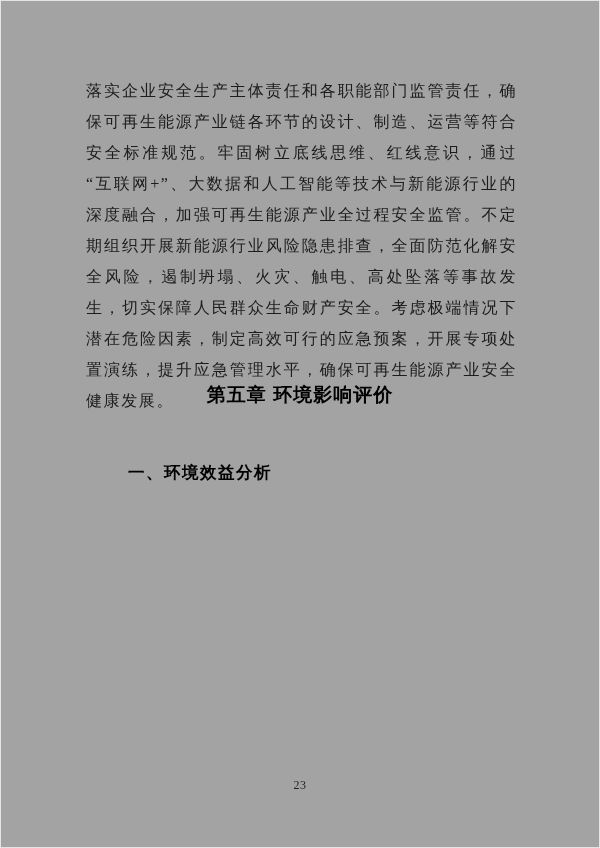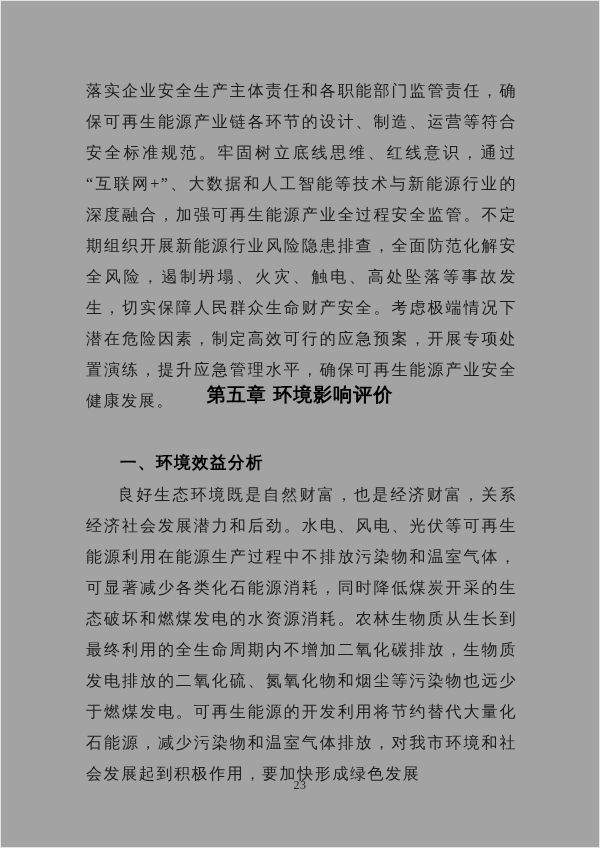--- a/index.html
+++ b/index.html
@@ -48,22 +48,22 @@
     font-weight: bold;
     font-size: 19px;
     line-height: 28px;
     letter-spacing: 1px;
     color: #000000;
   }
   .section-heading {
     position: absolute;
     top: 451px;
     left: 119px;
-    margin: 0;
-    font-family: Liberation Mono, monospace;
+    margin: 8px;
+    font-family: Liberation Sans, sans-serif;
     font-weight: bold;
     font-size: 16.5px;
     line-height: 24px;
     letter-spacing: 1.5px;
     color: #000000;
   }
   .page-number {
     position: absolute;
     top: 776px;
     left: 0;
@@ -79,17 +79,16 @@
 <body>
 
 <div class="page">
 
   <p class="body-text para-continuation">落实企业安全生产主体责任和各职能部门监管责任，确保可再生能源产业链各环节的设计、制造、运营等符合安全标准规范。牢固树立底线思维、红线意识，通过“互联网+”、大数据和人工智能等技术与新能源行业的深度融合，加强可再生能源产业全过程安全监管。不定期组织开展新能源行业风险隐患排查，全面防范化解安全风险，遏制坍塌、火灾、触电、高处坠落等事故发生，切实保障人民群众生命财产安全。考虑极端情况下潜在危险因素，制定高效可行的应急预案，开展专项处置演练，提升应急管理水平，确保可再生能源产业安全健康发展。</p>
 
   <h1 class="chapter-heading">第五章 环境影响评价</h1>
 
   <h2 class="section-heading">一、环境效益分析</h2>
 
-  <p class="body-text para-indented">良好生态环境既是自然财富，也是经济财富，关系经济社会发展潜力和后劲。水电、风电、光伏等可再生能源利用在能源生产过程中不排放污染物和温室气体，可显著减少各类化石能源消耗，同时降低煤炭开采的生态破坏和燃煤发电的水资源消耗。农林生物质从生长到最终利用的全生命周期内不增加二氧化碳排放，生物质发电排放的二氧化硫、氮氧化物和烟尘等污染物也远少于燃煤发电。可再生能源的开发利用将节约替代大量化石能源，减少污染物和温室气体排放，对我市环境和社会发展起到积极作用，要加快形成绿色发展</p>
 
   <div class="page-number">23</div>
 
 </div>
 
 </body></html>

